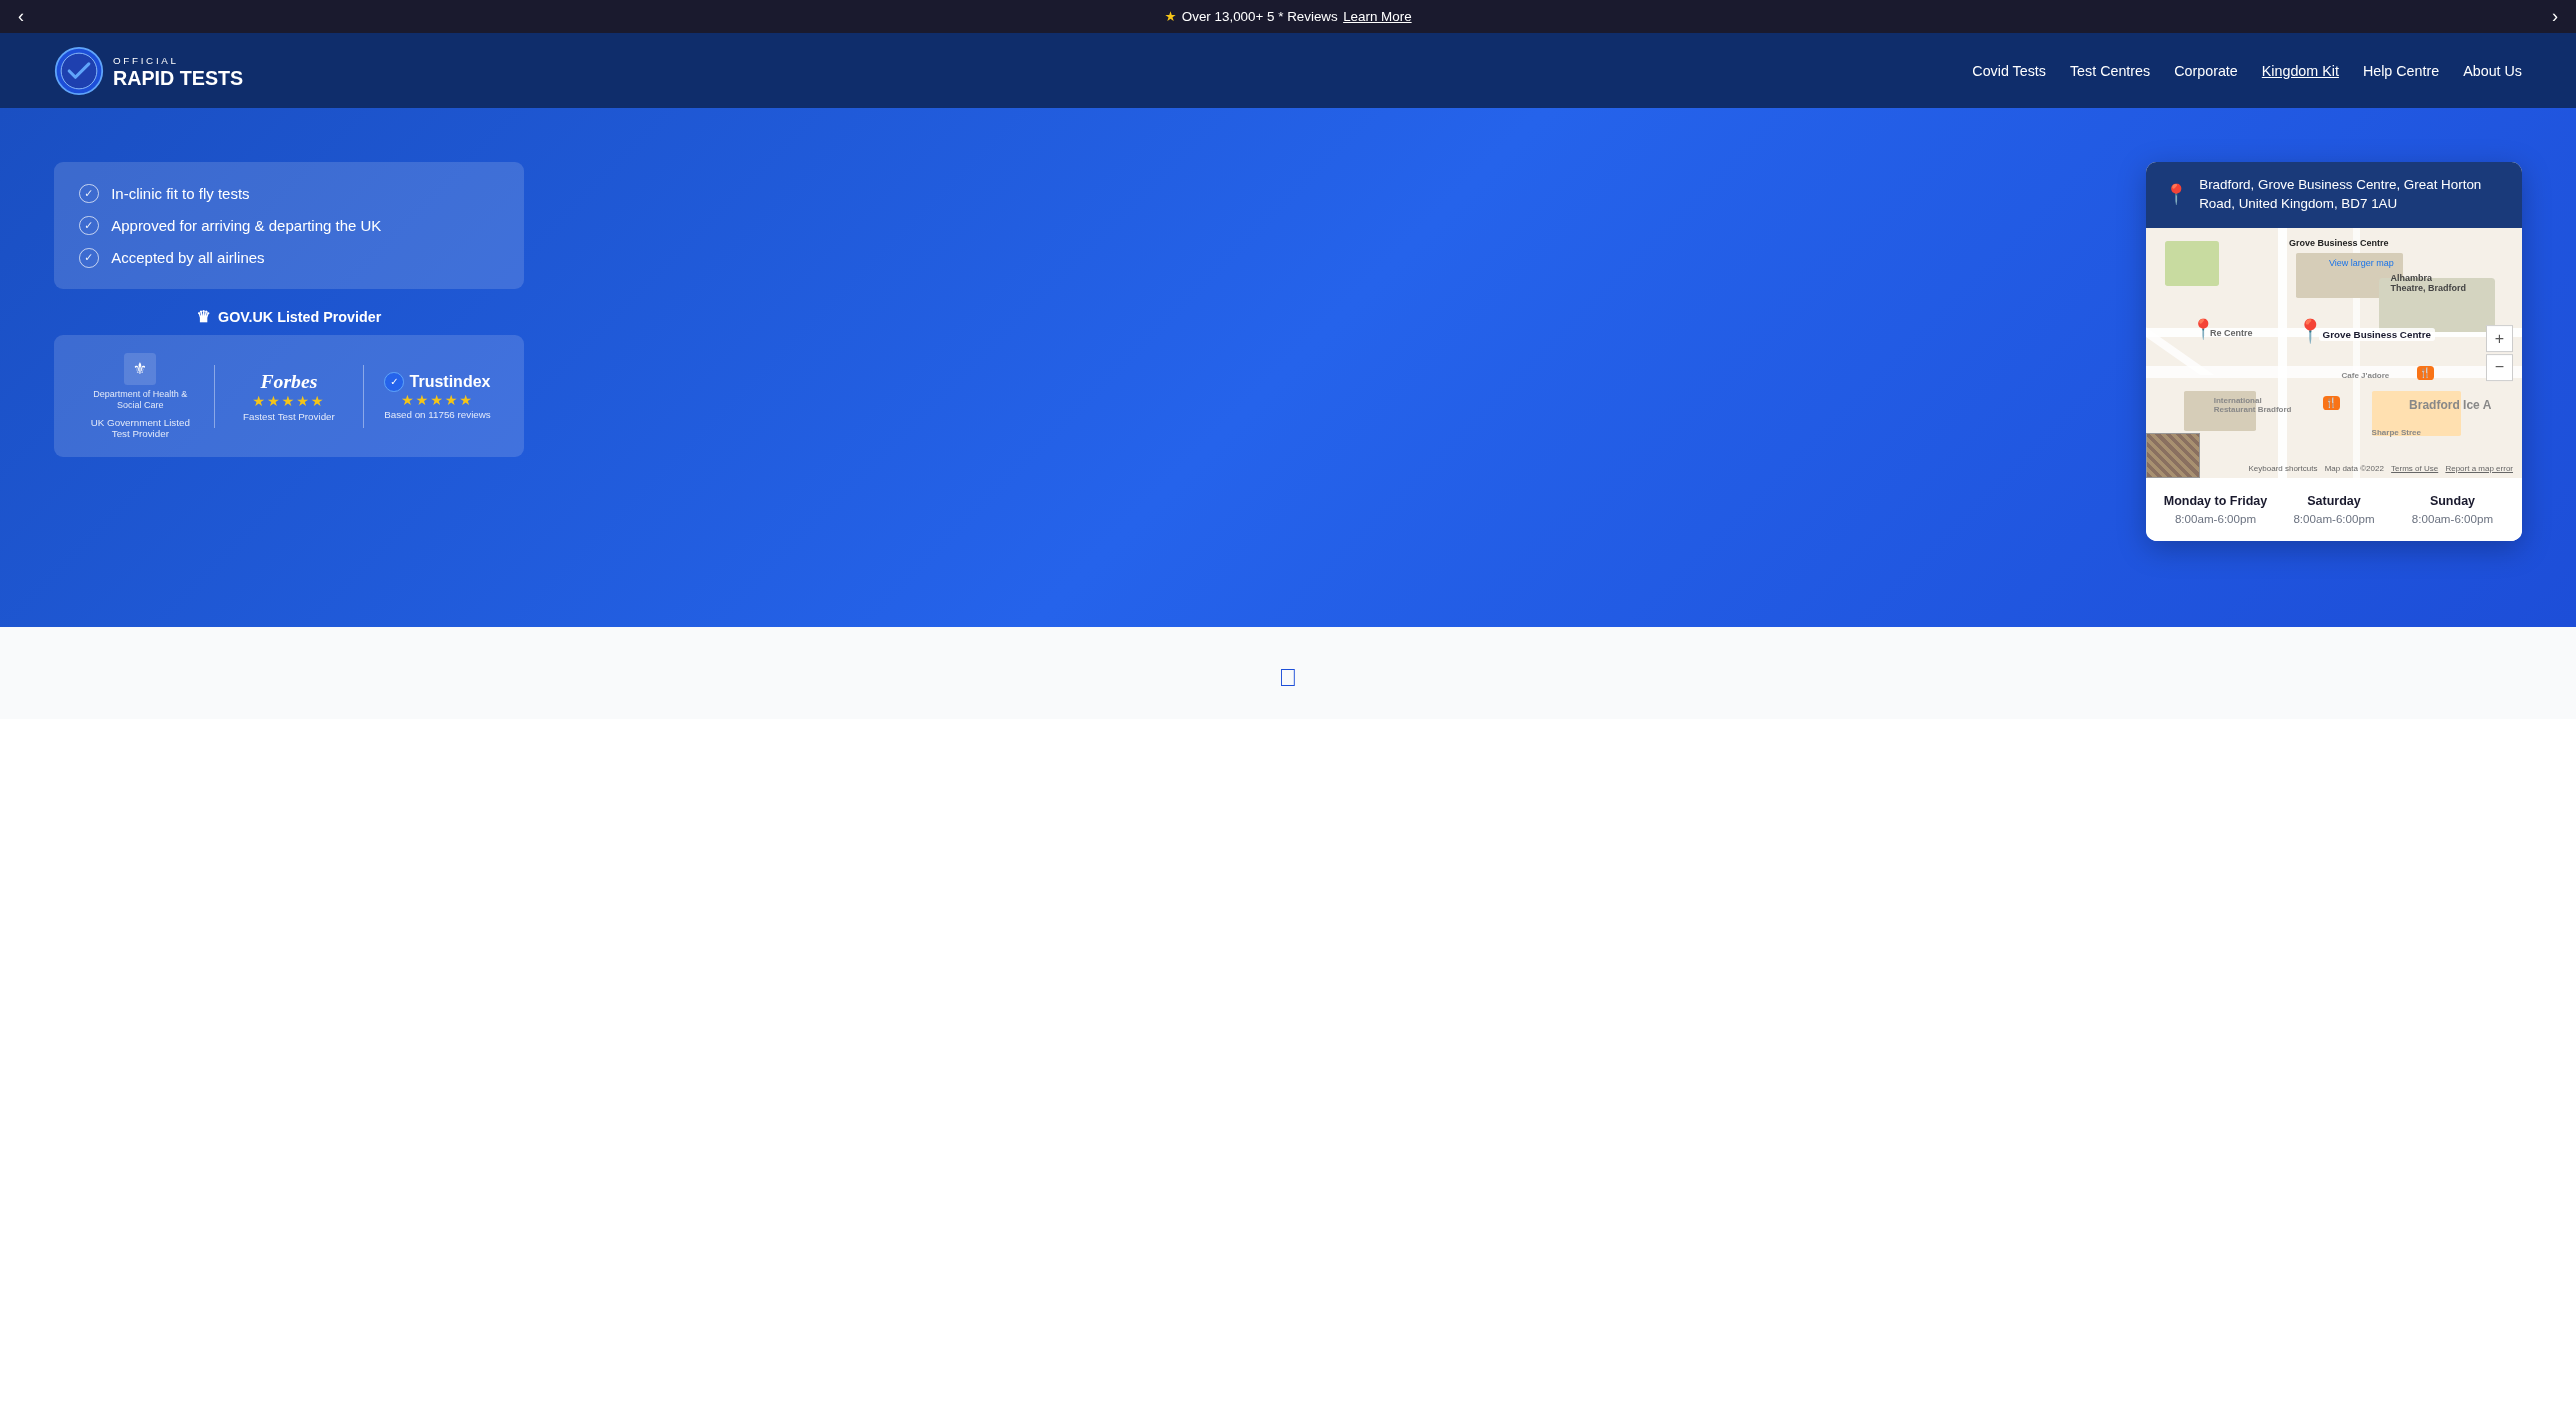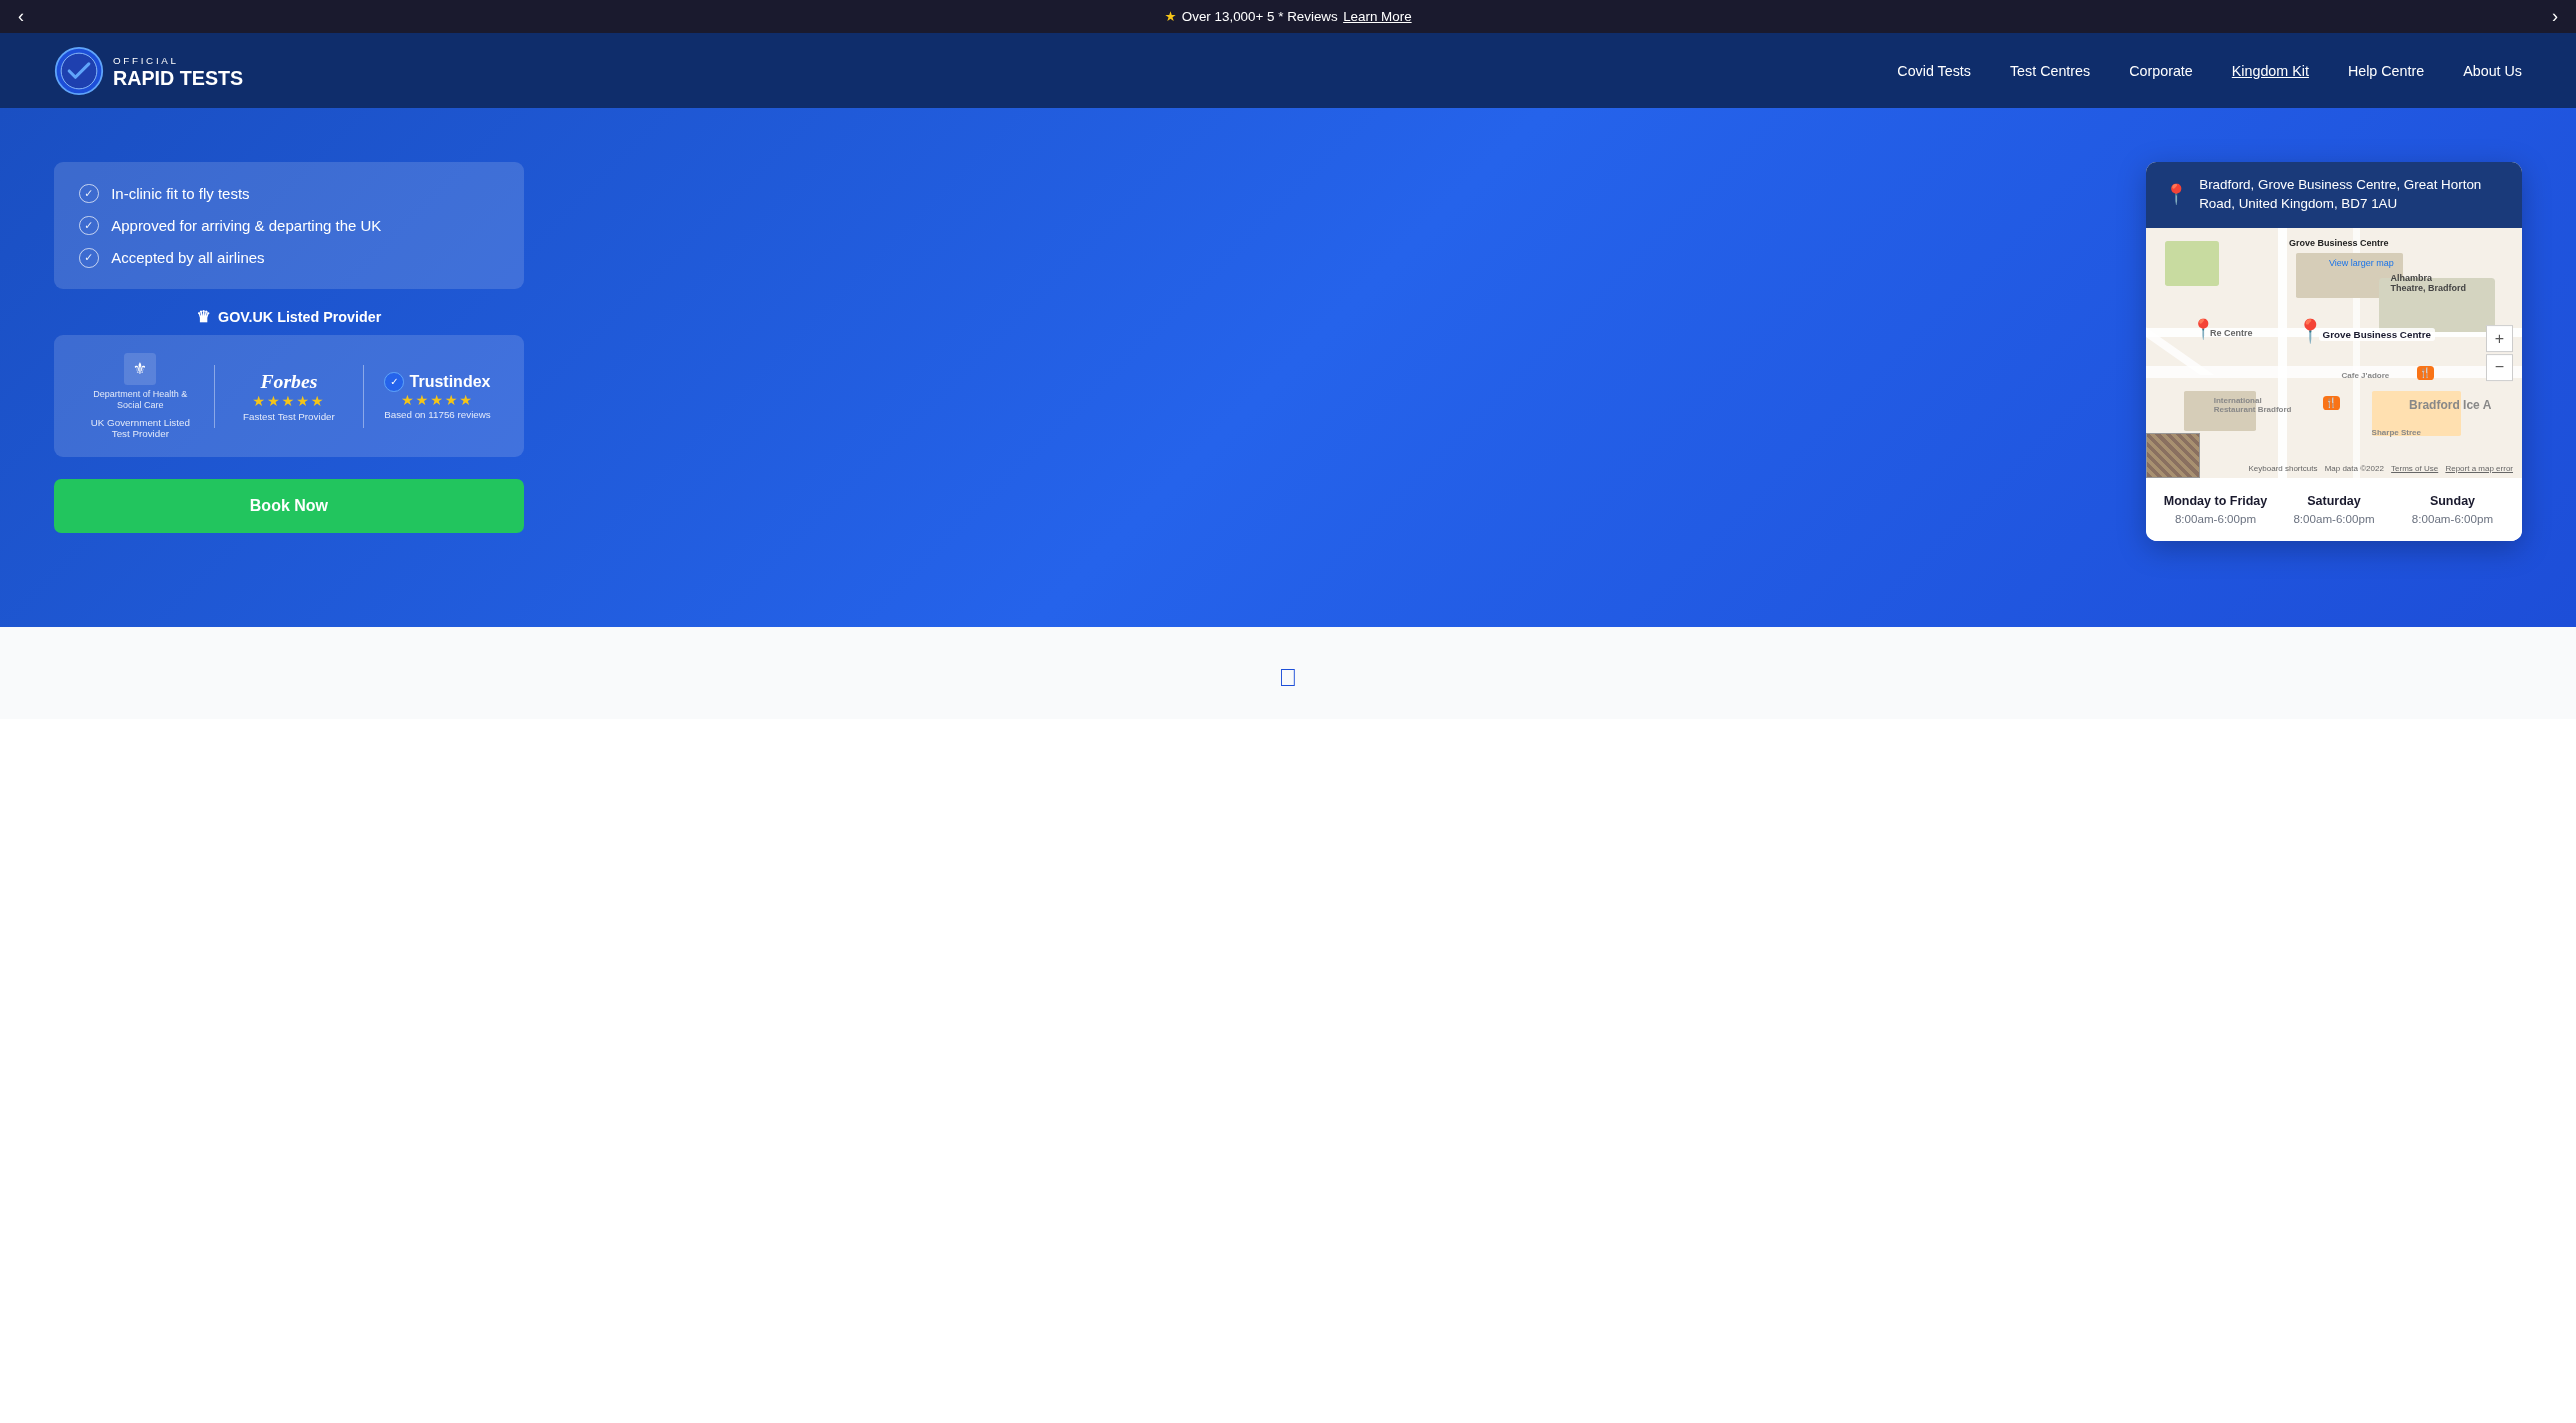--- a/index.html
+++ b/index.html
@@ -60,21 +60,21 @@
     }
     .logo-text strong {
       font-size: 19.7px;
       font-weight: 700;
       letter-spacing: 0;
       display: block;
     }
     .nav {
       display: flex;
       align-items: center;
-      gap: 39px;
+      gap: 24px;
     }
     .nav a {
       color: #fff;
       text-decoration: none;
       font-size: 14.3px;
       font-weight: 400;
     }
     .nav a.active {
       text-decoration: underline;
       font-weight: 500;
@@ -493,21 +493,20 @@
       <div class="logo-item">
         <div class="trustindex-badge">
           <div class="ti-check">✓</div>
           <span class="ti-name">Trustindex</span>
         </div>
         <div class="stars">★★★★★</div>
         <div class="ti-sub">Based on 11756 reviews</div>
       </div>
     </div>
 
-    <button class="book-btn">Book Now</button>
   </div>
 
   <div class="hero-right">
     <div class="map-card">
       <div class="map-address">
         <span class="map-pin">📍</span>
         <span>Bradford, Grove Business Centre, Great Horton Road, United Kingdom, BD7 1AU</span>
       </div>
 
       <div class="map-placeholder">

